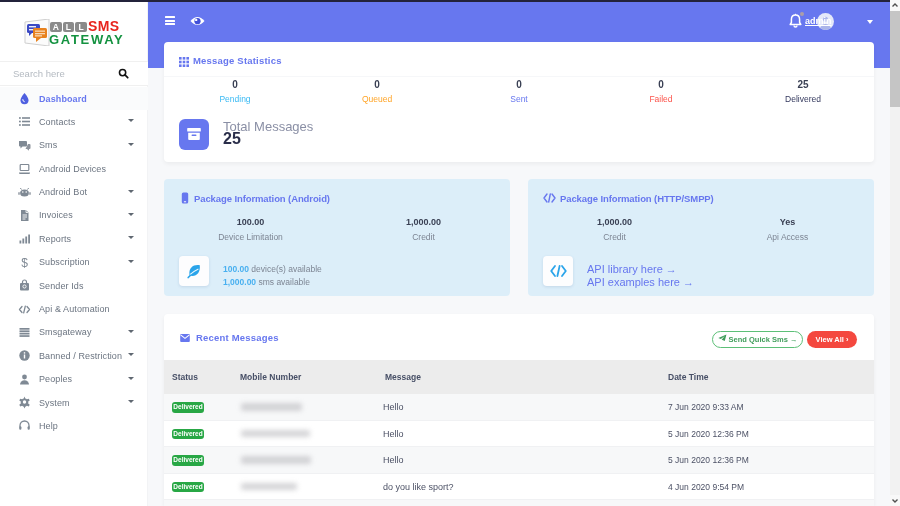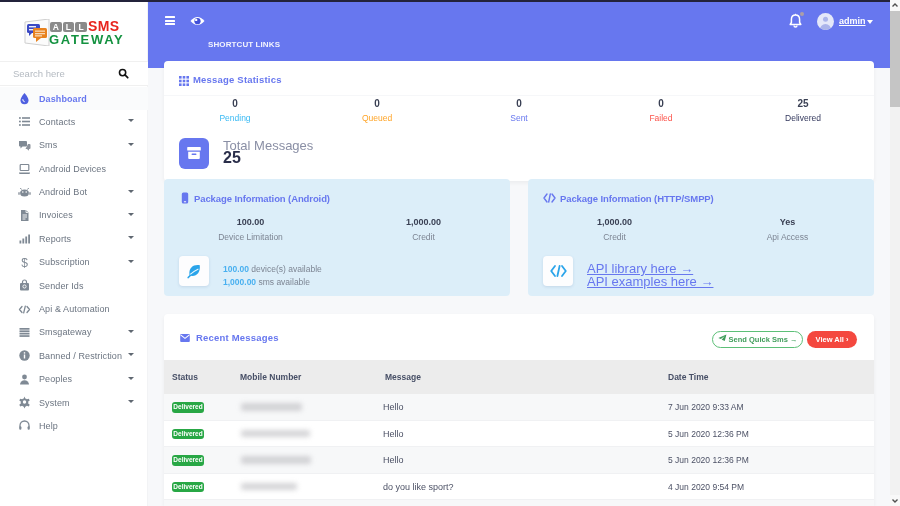--- a/index.html
+++ b/index.html
@@ -21,44 +21,44 @@
 .mi .lb { position:absolute; left:39px; top:6.5px; font-size:9px; font-weight:400; color:#6b7480; letter-spacing:0.1px; }
 .mi .cr { position:absolute; right:14px; top:9px; width:0; height:0; border-left:3.2px solid transparent; border-right:3.2px solid transparent; border-top:3.8px solid #5f6771; }
 .mi.active { background:#fafbfc; } .mi.active .lb { color:#6777ef; font-weight:700; }
 
 #purple { left:148px; top:0; width:742px; height:68px; background:#6777ef; }
 #hamb span { display:block; width:10px; height:2px; background:#fff; margin-bottom:1.7px; border-radius:0.5px; }
 #hamb { left:164.5px; top:16px; }
 #shortcut { left:208px; top:16px; font-size:8px; color:#f2f3fd; letter-spacing:0.1px; font-weight:600;margin-top:24px; }
 #belli { left:788px; top:13px; }
 #avatar { left:817px; top:13px; width:17px; height:17px; border-radius:50%; background:#e4e8f9; overflow:hidden; }
-#adminlb { left:839px; top:16px; font-size:9px; color:#fff; font-weight:600;text-decoration:underline; }
+#adminlb { left:805px; top:16px; font-size:9px; color:#fff; font-weight:600;text-decoration:underline; }
 #admincaret { left:866.5px; top:20px; width:0; height:0; border-left:3.5px solid transparent; border-right:3.5px solid transparent; border-top:4px solid #fff; }
 
 .card { position:absolute; background:#fff; border-radius:4px; box-shadow:0 2px 4px rgba(0,0,0,0.05); }
-#stats { left:164px; top:42px; width:710px; height:120px;margin-top:19px; }
+#stats { left:164px; top:42px; width:710px; height:120px; }
 .chead { position:absolute; left:15px; top:13px; font-size:9.5px; font-weight:bold; color:#6777ef; letter-spacing:0.2px; }
 #stats .hline { position:absolute; left:0; top:34px; width:710px; height:1px; background:#f6f7f9; }
 .scol { position:absolute; top:37px; width:142px; text-align:center; }
 .scol .v { font-size:10px; font-weight:bold; color:#3a4054; }
 .scol .l { font-size:8.5px; margin-top:4px; font-weight:400; }
 #totbox { position:absolute; left:15px; top:77px; width:30px; height:31px; border-radius:6px; background:#6777ef; }
 #totlbl { position:absolute; left:59px; top:77px; font-size:13px; color:#8a8fa5; }
 #totval { position:absolute; left:59px; top:88px; font-size:16px; font-weight:bold; color:#2a2e4a; }
 .pkg { position:absolute; top:179px; width:346px; height:117px; background:#dceef9; border-radius:4px; }
 #pkg1 { left:164px;padding-left:29px; }
 #pkg2 { left:528px;padding-left:24px; }
 .pkg .phead { position:absolute; left:16px; top:14px; font-size:9.5px; font-weight:bold; color:#6777ef; letter-spacing:-0.1px; }
 .pcol { position:absolute; top:38px; width:173px; text-align:center; }
 .pcol .v { font-size:9px; font-weight:bold; color:#3a4054; }
 .pcol .l { font-size:8.5px; color:#7d8593; margin-top:5px; }
 .wbox { position:absolute; left:15px; top:77px; width:30px; height:30px; background:#fdfdfe; border-radius:4px; box-shadow:0 1px 3px rgba(80,110,160,0.18); }
 .ptxt { position:absolute; left:59px; top:84px; font-size:8.5px; line-height:12.5px; color:#7d8593; }
 .ptxt b { color:#49b0f0; font-weight:bold; }
-.plink { position:absolute; left:59px; top:84px; font-size:13px; line-height:12.5px; color:#6777ef; font-weight:400;text-decoration:underline; }
+.plink { position:absolute; left:59px; top:84px; font-size:11px; line-height:12.5px; color:#6777ef; font-weight:400; }
 
 #recent { left:164px; top:314px; width:710px; height:192px; border-radius:4px 4px 0 0; }
 #btn-send { position:absolute; left:548px; top:17px; width:91px; height:17px; border:1px solid #5cbf77; border-radius:9px; color:#3f9d5a; font-size:7.5px; font-weight:bold; text-align:center; line-height:15px; background:#fff; }
 #btn-view { position:absolute; left:643px; top:17px; width:50px; height:17px; background:#f4483f; border-radius:9px; color:#fff; font-size:7.5px; font-weight:bold; text-align:center; line-height:17px; }
 #thead { position:absolute; left:0; top:46px; width:710px; height:34px; background:#ececec; }
 #thead div { position:absolute; top:12px; font-size:8.5px; font-weight:bold; color:#474f66; }
 .trow { position:absolute; left:0; width:710px; height:26.5px; border-bottom:1px solid #f0f1f3; }
 .trow.odd { background:#f7f8f9; }
 .badge { position:absolute; left:8px; top:8px; width:32px; height:10.5px; background:#28a745; border-radius:3px; color:#fff; font-size:6.5px; font-weight:bold; text-align:center; line-height:10.5px; }
 .blur { position:absolute; left:77px; top:9px; height:7.5px; background:#bcbcc0; filter:blur(2.5px); border-radius:2px; opacity:0.62; }

